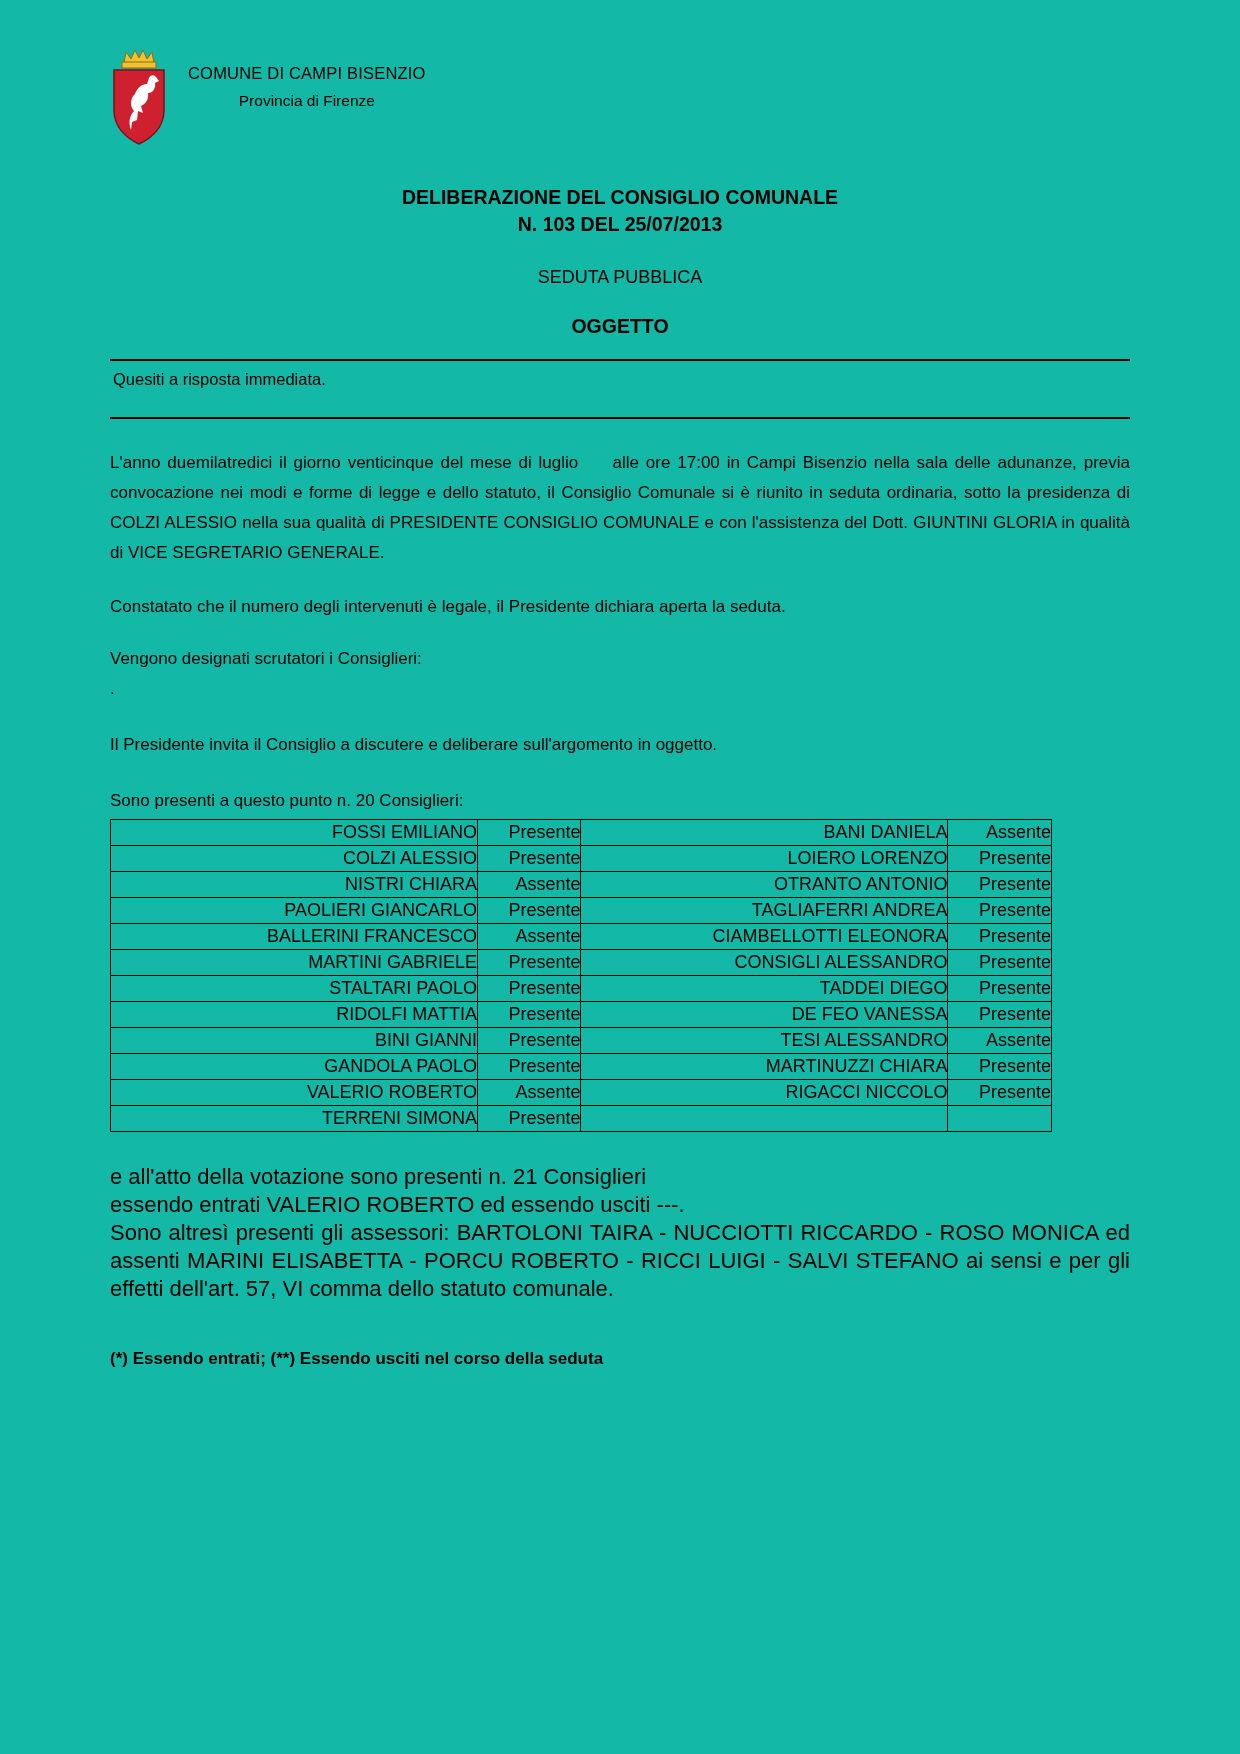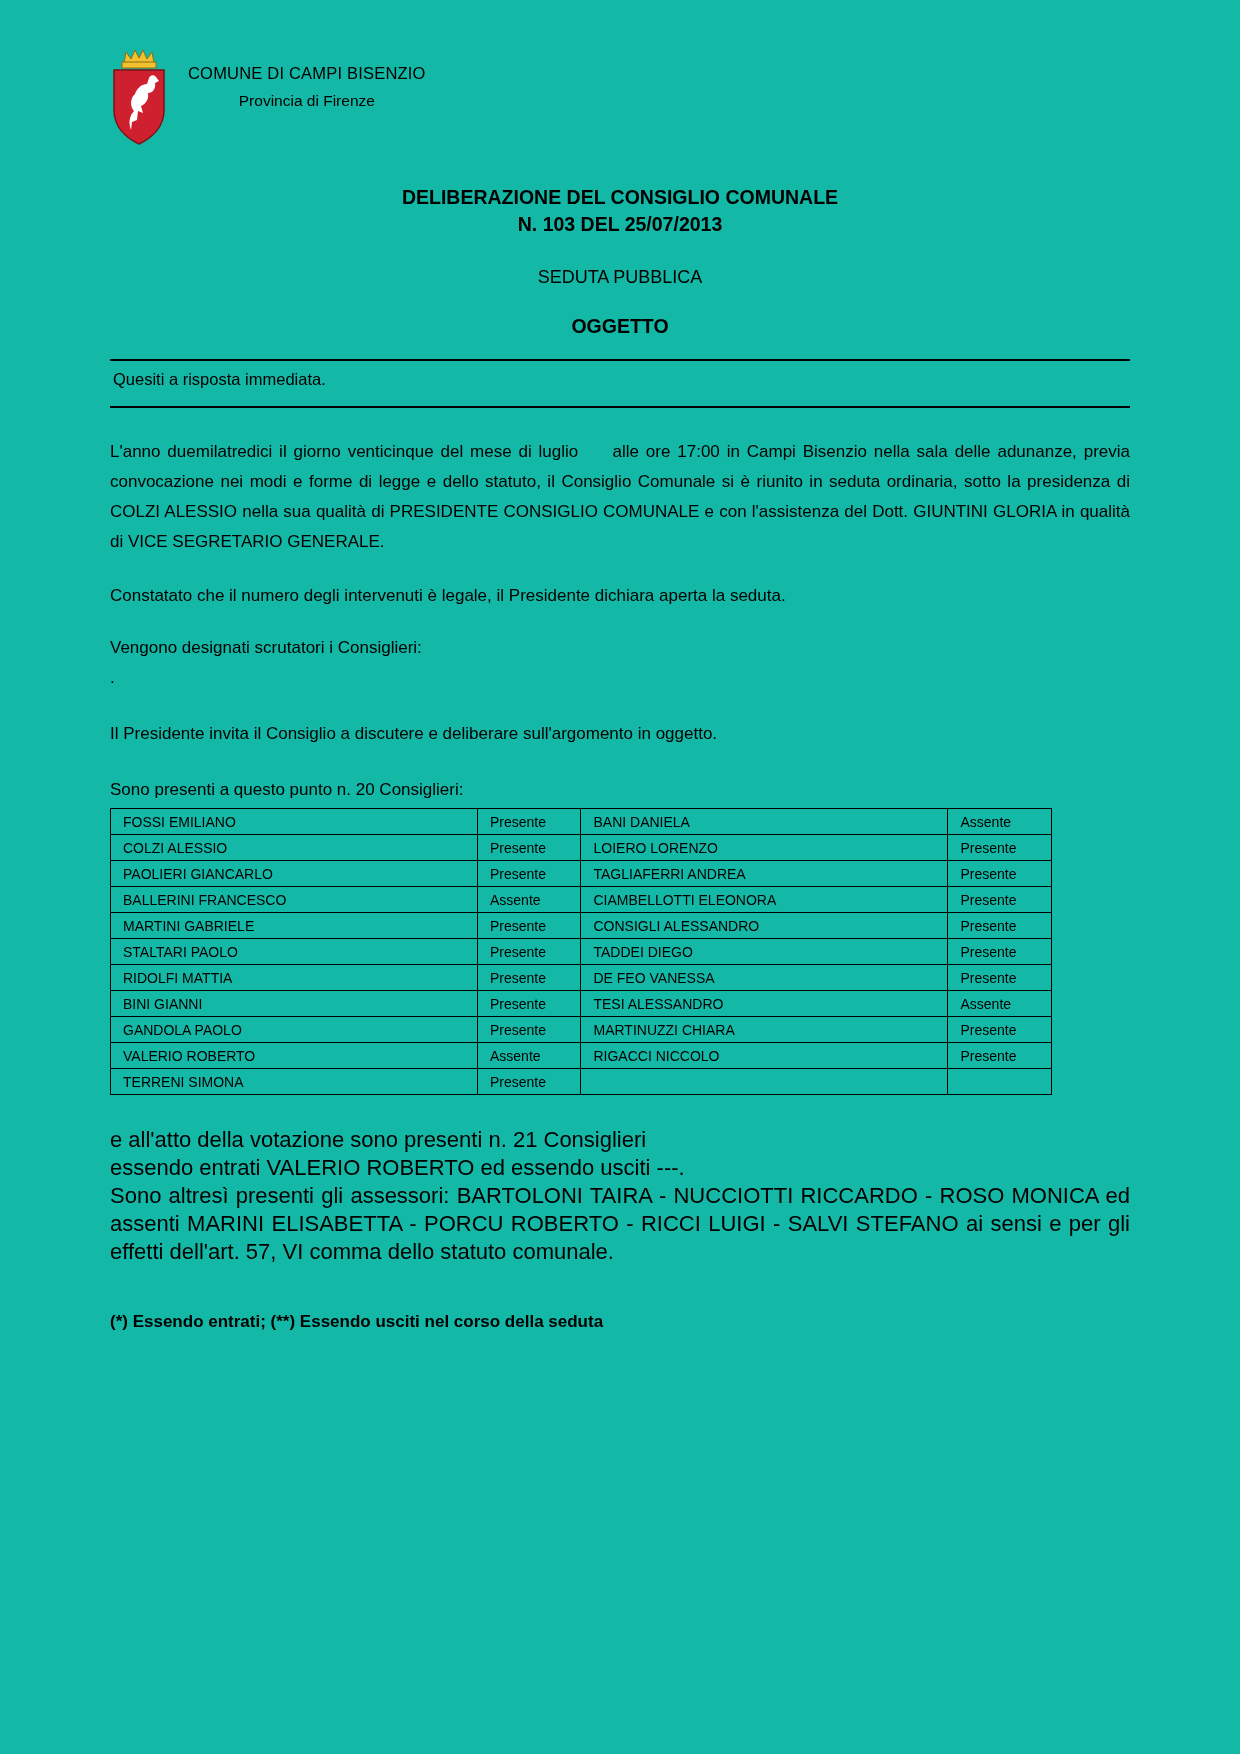--- a/index.html
+++ b/index.html
@@ -23,43 +23,43 @@
 
   
   .title-block { text-align: center; margin-top: 34px; }
   .title-line { font-size: 19.5px; font-weight: bold; line-height: 27px; }
   .seduta { text-align: center; margin-top: 29px; font-size: 18px; }
   .oggetto { text-align: center; margin-top: 27px; font-size: 19.5px; font-weight: bold; }
 
   
   .rule { border-top: 2px solid #000; height: 0; }
   .rule-top { margin-top: 21px; }
-  .object-text { font-size: 16.5px; padding: 9px 3px 17px 3px; }
+  .object-text { font-size: 16.5px; padding: 9px 3px 28px 3px; }
 
   
   .para { font-size: 17px; line-height: 30px; }
   .p1 { margin-top: 29px; text-align: justify; }
   .p2 { margin-top: 24px; }
   .p3 { margin-top: 22px; }
   .p4 { margin-top: 26px; }
   .p5 { margin-top: 26px; margin-bottom: 3px; }
 
   
   table.attendance {
     border-collapse: collapse;
     width: 942px;
     table-layout: fixed;
   }
   table.attendance td {
     border: 1px solid #000;
     height: 26px;
-    font-size: 14px;
-    text-align: left;
+    font-size: 18px;
+    text-align: right;
     vertical-align: middle;
-    padding: 1px 12px;
+    padding: 1px 0;
     overflow: hidden;
     white-space: nowrap;
   }
   td.col-name { width: 39%; }
   td.col-status { width: 11%; }
 
   
   .footer-block { margin-top: 31px; font-size: 22px; line-height: 28px; }
   .footer-justify { text-align: justify; }
   .note { margin-top: 46px; font-size: 17px; font-weight: bold; }
@@ -125,20 +125,26 @@
     </tr>
 
 
     <tr>
       <td class="col-name">COLZI ALESSIO</td>
       <td class="col-status">Presente</td>
       <td class="col-name">LOIERO LORENZO</td>
       <td class="col-status">Presente</td>
     </tr>
 
+    <tr>
+      <td class="col-name">NISTRI CHIARA</td>
+      <td class="col-status">Assente</td>
+      <td class="col-name">OTRANTO ANTONIO</td>
+      <td class="col-status">Presente</td>
+    </tr>
 
     <tr>
       <td class="col-name">PAOLIERI GIANCARLO</td>
       <td class="col-status">Presente</td>
       <td class="col-name">TAGLIAFERRI ANDREA</td>
       <td class="col-status">Presente</td>
     </tr>
 
     <tr>
       <td class="col-name">BALLERINI FRANCESCO</td>

